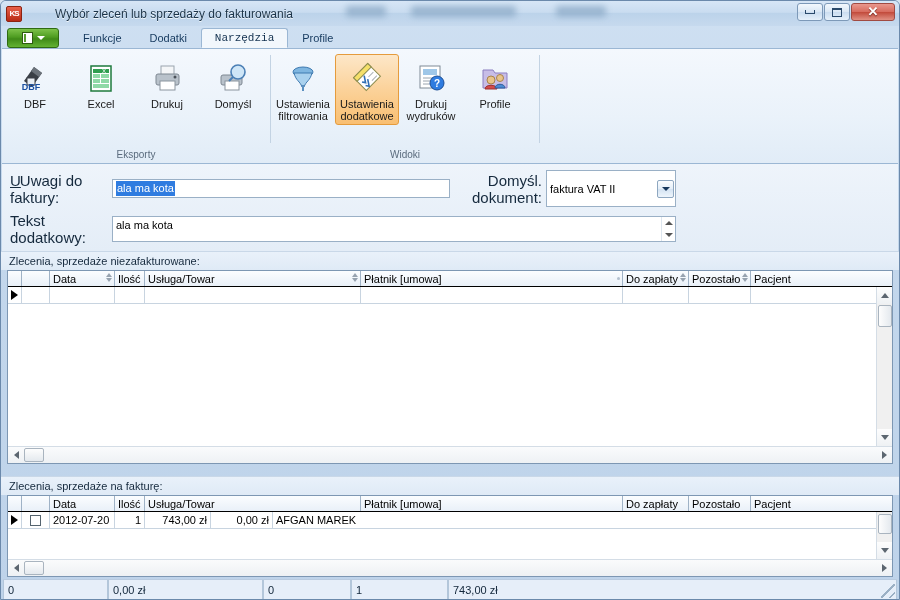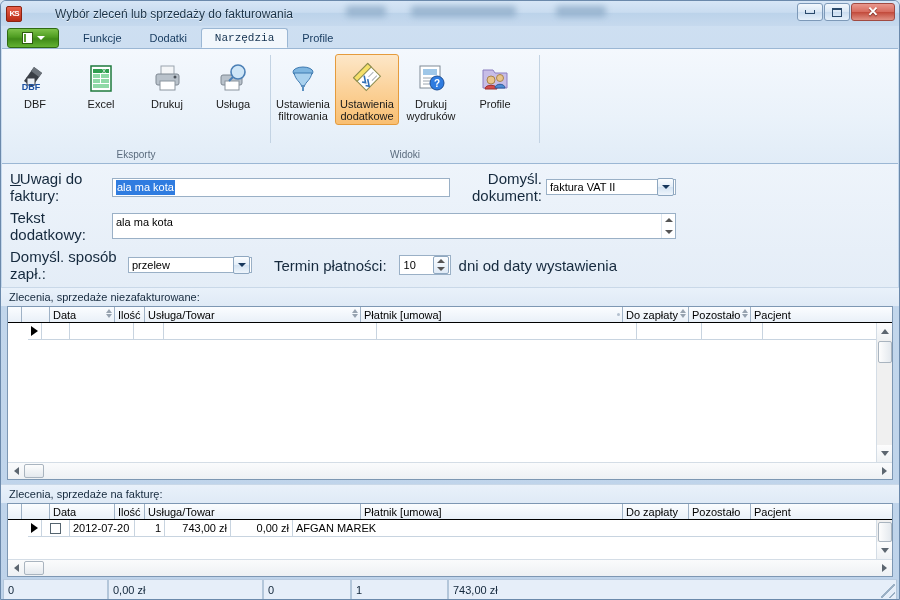--- a/index.html
+++ b/index.html
@@ -149,21 +149,21 @@
   .frow { display: flex; align-items: center; margin-bottom: 5px; }
   .flabel { font-size: 15px; color: #15293d; }
   .flabel u { text-decoration: underline; }
   .tbox {
     border: 1px solid #9ab0c6; background: #fff; height: 19px;
     font-size: 11px; color: #000; padding: 2px 3px; line-height: 15px;
     display: flex; align-items: center;
   }
   .sel-text { background: #2f7ce0; color: #fff; padding: 0 1px; }
   .combo {
-    border: 1px solid #9ab0c6; background: #fff; height: 16px;
+    border: 1px solid #9ab0c6; background: #fff; height: 37px;
     display: flex; align-items: center; font-size: 11px;
     padding-left: 3px; color: #000;
   }
   .combo .val { flex: 1; }
   .combo .btn {
     width: 17px; height: 18px; margin: 0 1px 0 0;
     border: 1px solid #8ea7c0; border-radius: 2px;
     background: linear-gradient(to bottom,#fbfdff 0%,#e4eef8 50%,#d4e3f2 52%,#eef5fc 100%);
     display: flex; align-items: center; justify-content: center;
   }
@@ -218,21 +218,21 @@
   }
   .hcell .sorticon {
     position: absolute; right: 2px; top: 2px;
     display: flex; flex-direction: column; gap: 1px; opacity: .6;
   }
   .sorticon .up { width:0;height:0;border-left:3px solid transparent;border-right:3px solid transparent;border-bottom:4px solid #5a6b7d; }
   .sorticon .dn { width:0;height:0;border-left:3px solid transparent;border-right:3px solid transparent;border-top:4px solid #5a6b7d; }
   .sorticon.dot { top: 6px; }
   .sorticon .pt { width:3px;height:3px;background:#8b9cb0;border-radius:50%; }
 
-  .gridbody { flex: 1; position: relative; overflow: hidden; background:#fff;padding-left:20px; }
+  .gridbody { flex: 1; position: relative; overflow: hidden; background:#fff; }
   .growrow { display: flex; height: 17px; border-bottom: 1px solid #c8d4e0; }
   .gcell {
     border-right: 1px solid #c8d4e0; font-size: 11px; color:#000;
     display: flex; align-items: center; padding: 0 3px; overflow: hidden; white-space: nowrap;
   }
   .gcell.num { justify-content: flex-end; }
   .rowmark {
     display: flex; align-items: center; justify-content: center;
   }
   .rowmark .tri {
@@ -388,21 +388,21 @@
 
         <div class="ritem">
           <span class="ico">
             <svg width="34" height="34" viewBox="0 0 34 34">
               <rect x="5" y="14" width="21" height="10" rx="2" fill="#b9c2cb" stroke="#7e8892"></rect>
               <rect x="9" y="20" width="14" height="9" fill="#fff" stroke="#8a949e"></rect>
               <circle cx="22" cy="11" r="7" fill="#cfe6f7" stroke="#4b7fb5" stroke-width="1.6"></circle>
               <line x1="17" y1="16" x2="13" y2="20" stroke="#4b7fb5" stroke-width="2"></line>
             </svg>
           </span>
-          <span class="lbl">Usługa</span>
+          <span class="lbl">Domyśl</span>
         </div>
 
       </div>
       <div class="rgroup-label">Eksporty</div>
     </div>
 
     <div class="rgroup-sep"></div>
 
     <div class="rgroup" style="width:268px;">
       <div class="rgroup-items">
@@ -492,38 +492,20 @@
       <span class="flabel" style="width:102px;">Tekst dodatkowy:</span>
       <div class="memo" style="width:564px;">
         <span>ala ma kota</span>
         <span class="spin">
           <span class="spin-up"></span>
           <span class="spin-dn"></span>
         </span>
       </div>
     </div>
 
-    <div class="frow">
-      <span class="flabel" style="width:118px;">Domyśl. sposób zapł.:</span>
-      <div class="combo" style="width:124px;">
-        <span class="val">przelew</span>
-        <span class="btn">
-            <span class="ca"></span>
-          </span>
-      </div>
-      <span class="flabel" style="margin-left:22px;">Termin płatności:</span>
-      <div class="numbox" style="margin-left:12px;width:52px;">
-        <span>10</span>
-        <span class="numspin">
-          <span class="spin-up"></span>
-          <span class="spin-dn"></span>
-        </span>
-      </div>
-      <span class="flabel" style="margin-left:8px;">dni od daty wystawienia</span>
-    </div>
 
   </div>
 
   <div class="sect-label">
     <span>Zlecenia, sprzedaże niezafakturowane:</span>
   </div>
 
   <div class="gridwrap" style="height:194px;">
     <div class="gridhead">
       <div class="hcell" style="width:14px;"></div>
@@ -599,21 +581,21 @@
           <span class="al"></span>
         </div>
       <div class="hsb-thumb"></div>
       <div style="flex:1"></div>
       <div class="ha">
           <span class="ar"></span>
         </div>
     </div>
   </div>
 
-  <div class="sect-label" style="margin-top:4px;">
+  <div class="sect-label" style="margin-top:12px;">
     <span>Zlecenia, sprzedaże na fakturę:</span>
   </div>
 
   <div class="gridwrap" style="height:82px;">
     <div class="gridhead">
       <div class="hcell" style="width:14px;"></div>
       <div class="hcell" style="width:28px;"></div>
       <div class="hcell" style="width:65px;">
           <span>Data</span>
         </div>

